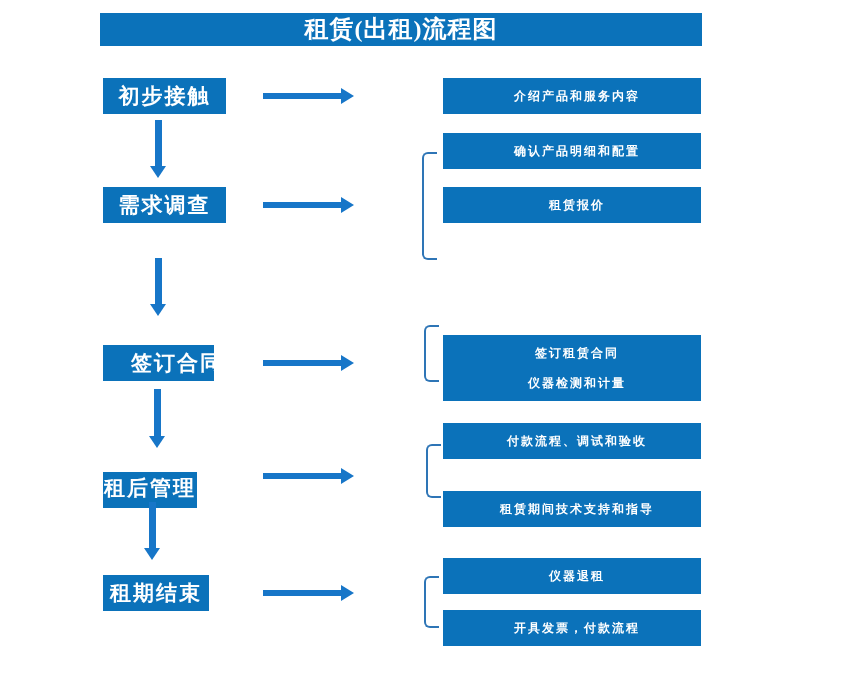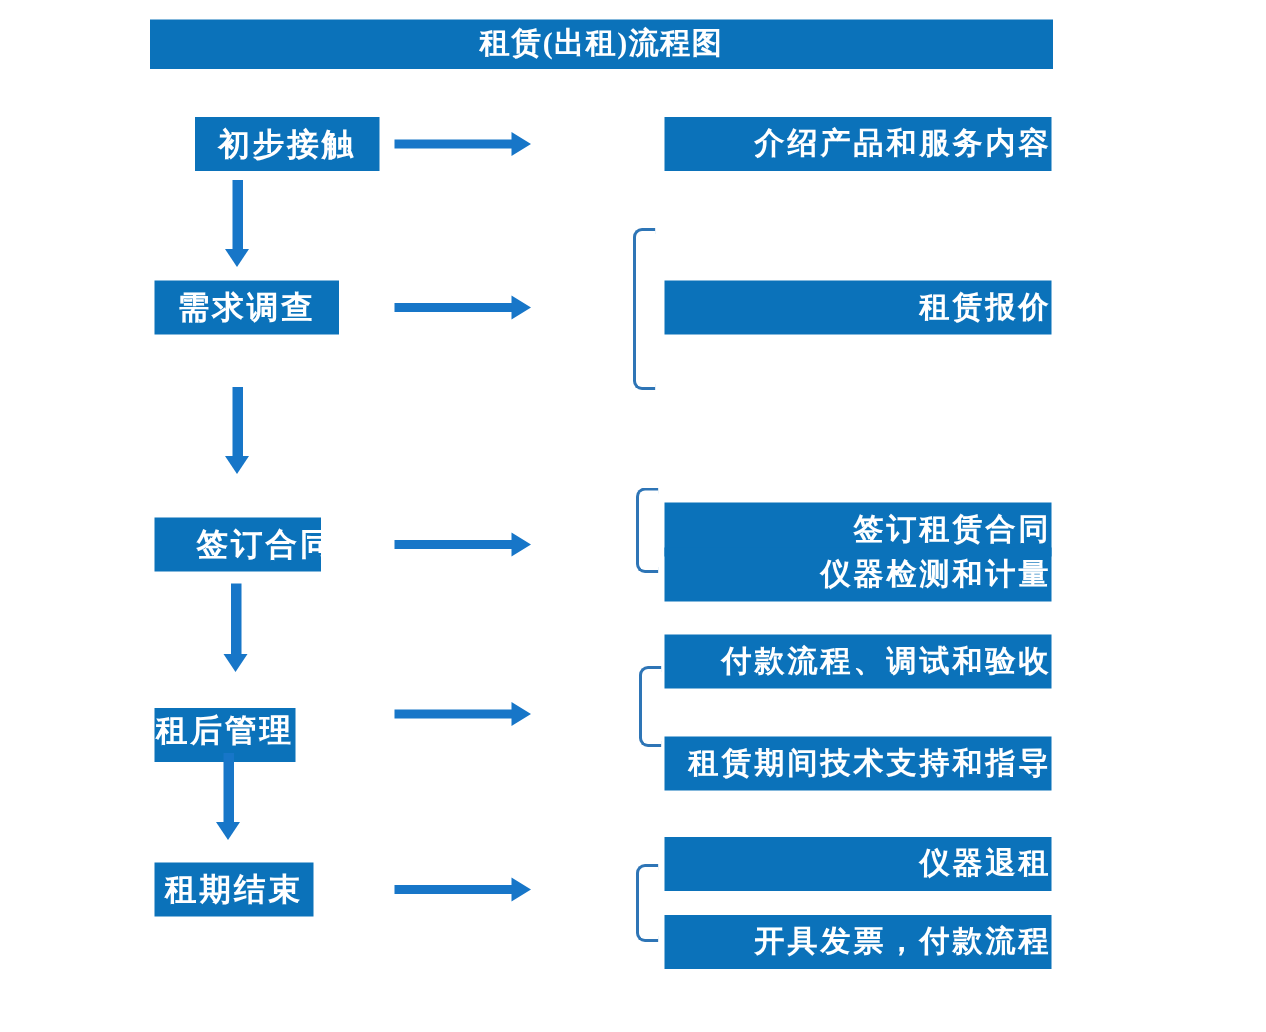--- a/index.html
+++ b/index.html
@@ -16,42 +16,42 @@
     width: 844px;
     height: 688px;
     background: #FFFFFF;
     overflow: hidden;
   }
   .title-bar {
     position: absolute;
     left: 100px; top: 13px; width: 602px; height: 33px;
     background: var(--box);
     color: var(--text);
-    font-size: 20px; font-weight: 700;
+    font-size: 24px; font-weight: 700;
     line-height: 33px; text-align: center;
     letter-spacing: 1px;
     white-space: nowrap;
   }
   .lbox {
     position: absolute;
     left: 103px; height: 36px;
     background: var(--box);
     color: var(--text);
     font-size: 21px; font-weight: 700;
     line-height: 36px; text-align: center;
     letter-spacing: 2px;
     white-space: nowrap;
   }
   .rbox {
     position: absolute;
     left: 443px; width: 258px; height: 36px;
     background: var(--box);
     color: var(--text);
-    font-size: 20px; font-weight: 700;
-    line-height: 36px; text-align: right;
+    font-size: 12px; font-weight: 700;
+    line-height: 36px; text-align: center;
     padding-left: 10px;
     letter-spacing: 2px;
     white-space: nowrap;
   }
   .harrow { position: absolute; left: 263px; width: 91px; height: 16px; }
   .harrow .shaft {
     position: absolute; left: 0; top: 5px; width: 79px; height: 6px;
     background: var(--arrow);
   }
   .harrow .head {
@@ -81,21 +81,21 @@
     background: transparent;
   }
 </style>
 </head>
 <body>
 
 <div class="canvas">
 
   <div class="title-bar">租赁(出租)流程图</div>
 
-  <div class="lbox" style="top:78px;  width:123px;margin-left:27px;">初步接触</div>
+  <div class="lbox" style="top:78px;  width:123px;">初步接触</div>
   <div class="lbox" style="top:187px; width:123px;">需求调查</div>
   <div class="lbox" style="top:345px; width:111px;padding-left:28px;">签订合同</div>
   <div class="lbox" style="top:472px; width:94px;font-family:Liberation Mono, monospace;">租后管理</div>
   <div class="lbox" style="top:575px; width:106px;">租期结束</div>
 
   <div class="varrow" style="left:150px; top:120px; height:58px;">
     <div class="shaft"></div>
     <div class="head"></div>
   </div>
   <div class="varrow" style="left:150px; top:258px; height:58px;">
@@ -132,20 +132,21 @@
     <div class="head"></div>
   </div>
 
   <div class="bracket" style="left:422px; top:152px; height:108px;"></div>
   <div class="bracket" style="left:424px; top:325px; height:57px;"></div>
   <div class="bracket" style="left:426px; top:444px; height:54px;"></div>
   <div class="bracket" style="left:424px; top:576px; height:52px;"></div>
 
   <div class="rbox" style="top:78px;">介绍产品和服务内容</div>
 
+  <div class="rbox" style="top:133px;">确认产品明细和配置</div>
   <div class="rbox" style="top:187px;">租赁报价</div>
 
   <div class="rbox" style="top:313px;margin-top:22px;">签订租赁合同</div>
   <div class="rbox" style="top:365px;">仪器检测和计量</div>
 
   <div class="rbox" style="top:423px;">付款流程、调试和验收</div>
   <div class="rbox" style="top:491px;">租赁期间技术支持和指导</div>
 
   <div class="rbox" style="top:558px;">仪器退租</div>
   <div class="rbox" style="top:610px;">开具发票，付款流程</div>

